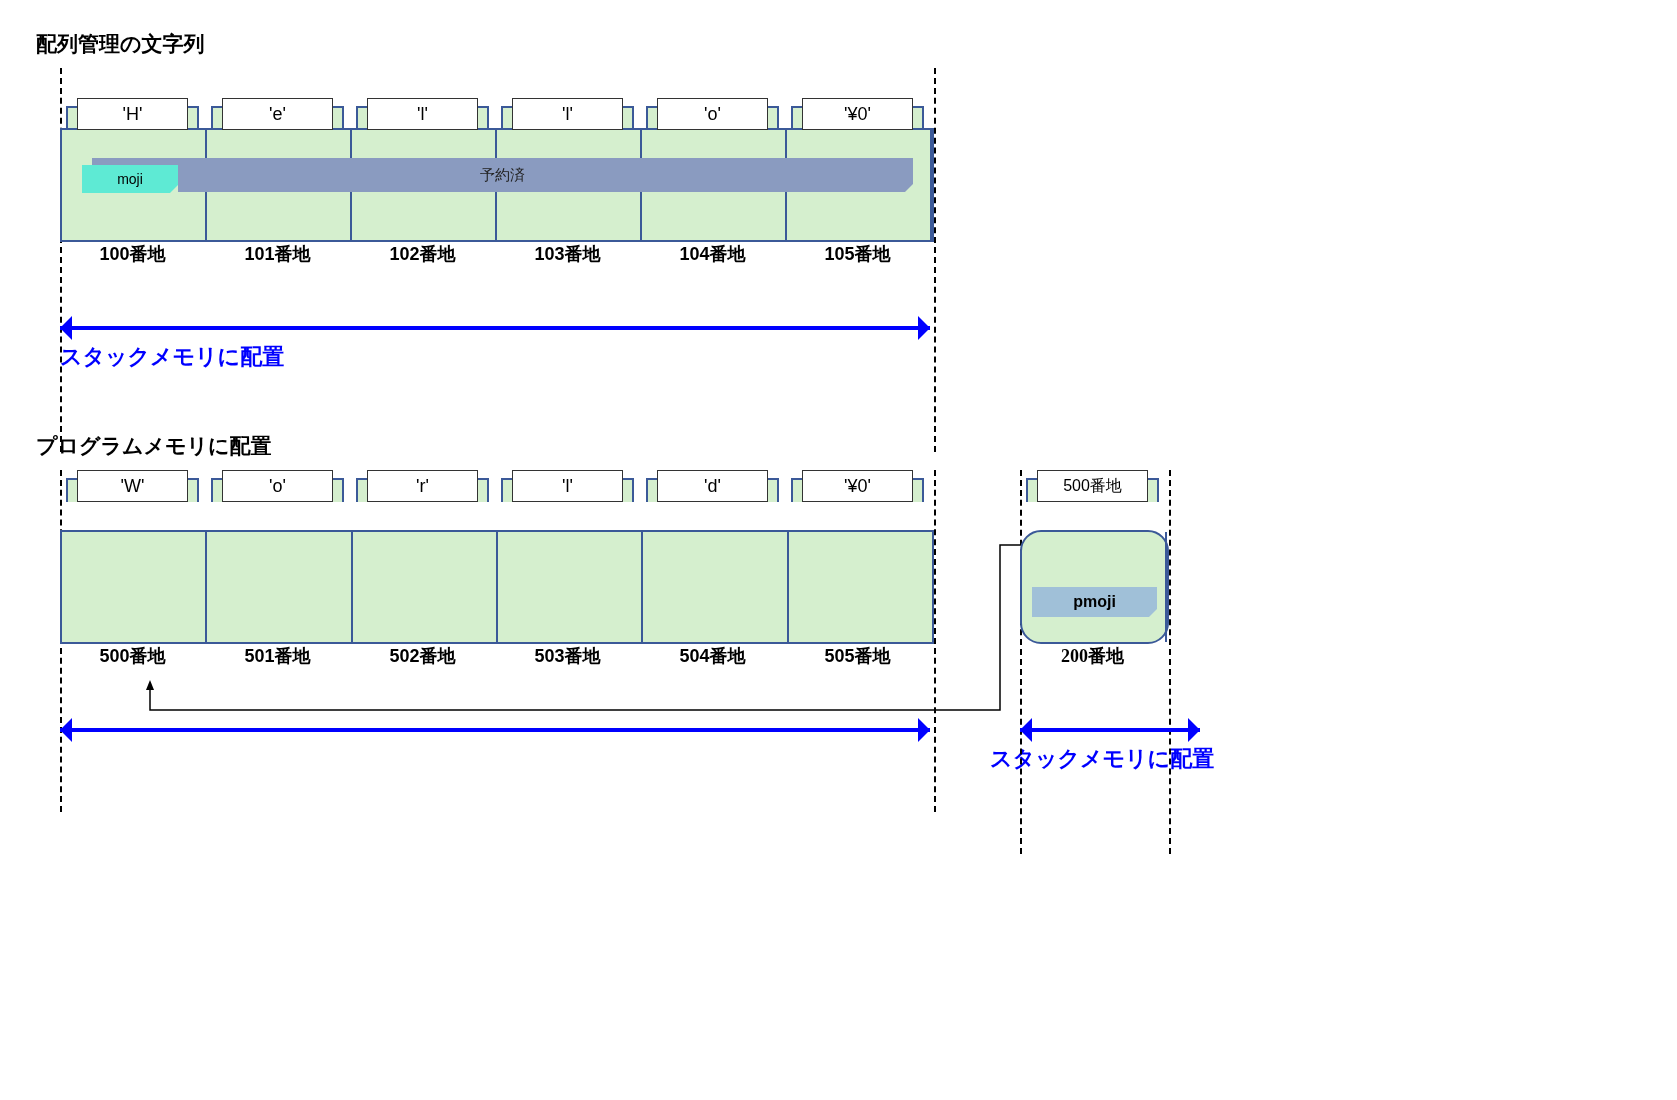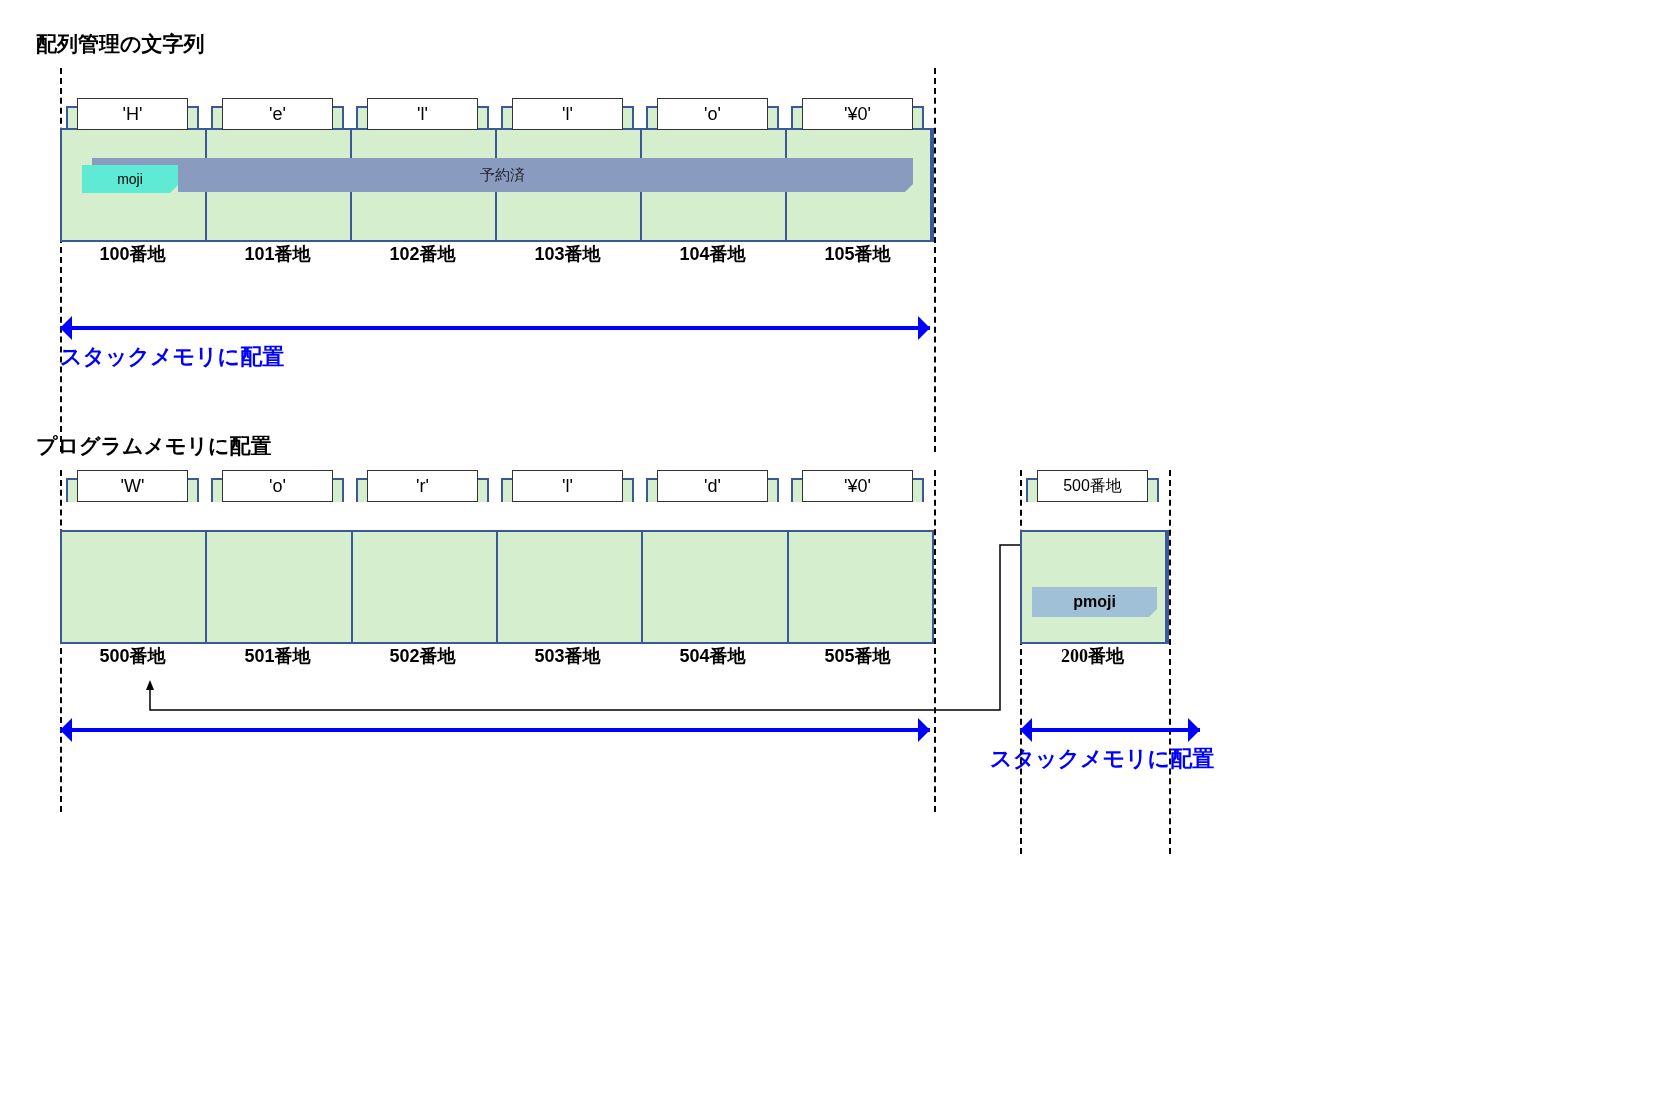--- a/index.html
+++ b/index.html
@@ -20,20 +20,21 @@
   }
   .memory-block {
     position: relative;
     display: flex;
     width: 870px;
     background: #d5efce;
     border: 2px solid #3b5998;
   }
   .memory-block.small {
     width: 145px;
+    border-radius: 21px;
   }
   .cell {
     flex: 1;
     border-right: 2px solid #3b5998;
     height: 110px;
     position: relative;
   }
   .cell:last-child { border-right: none; }
   .cell-tab-row {
     position: absolute;

